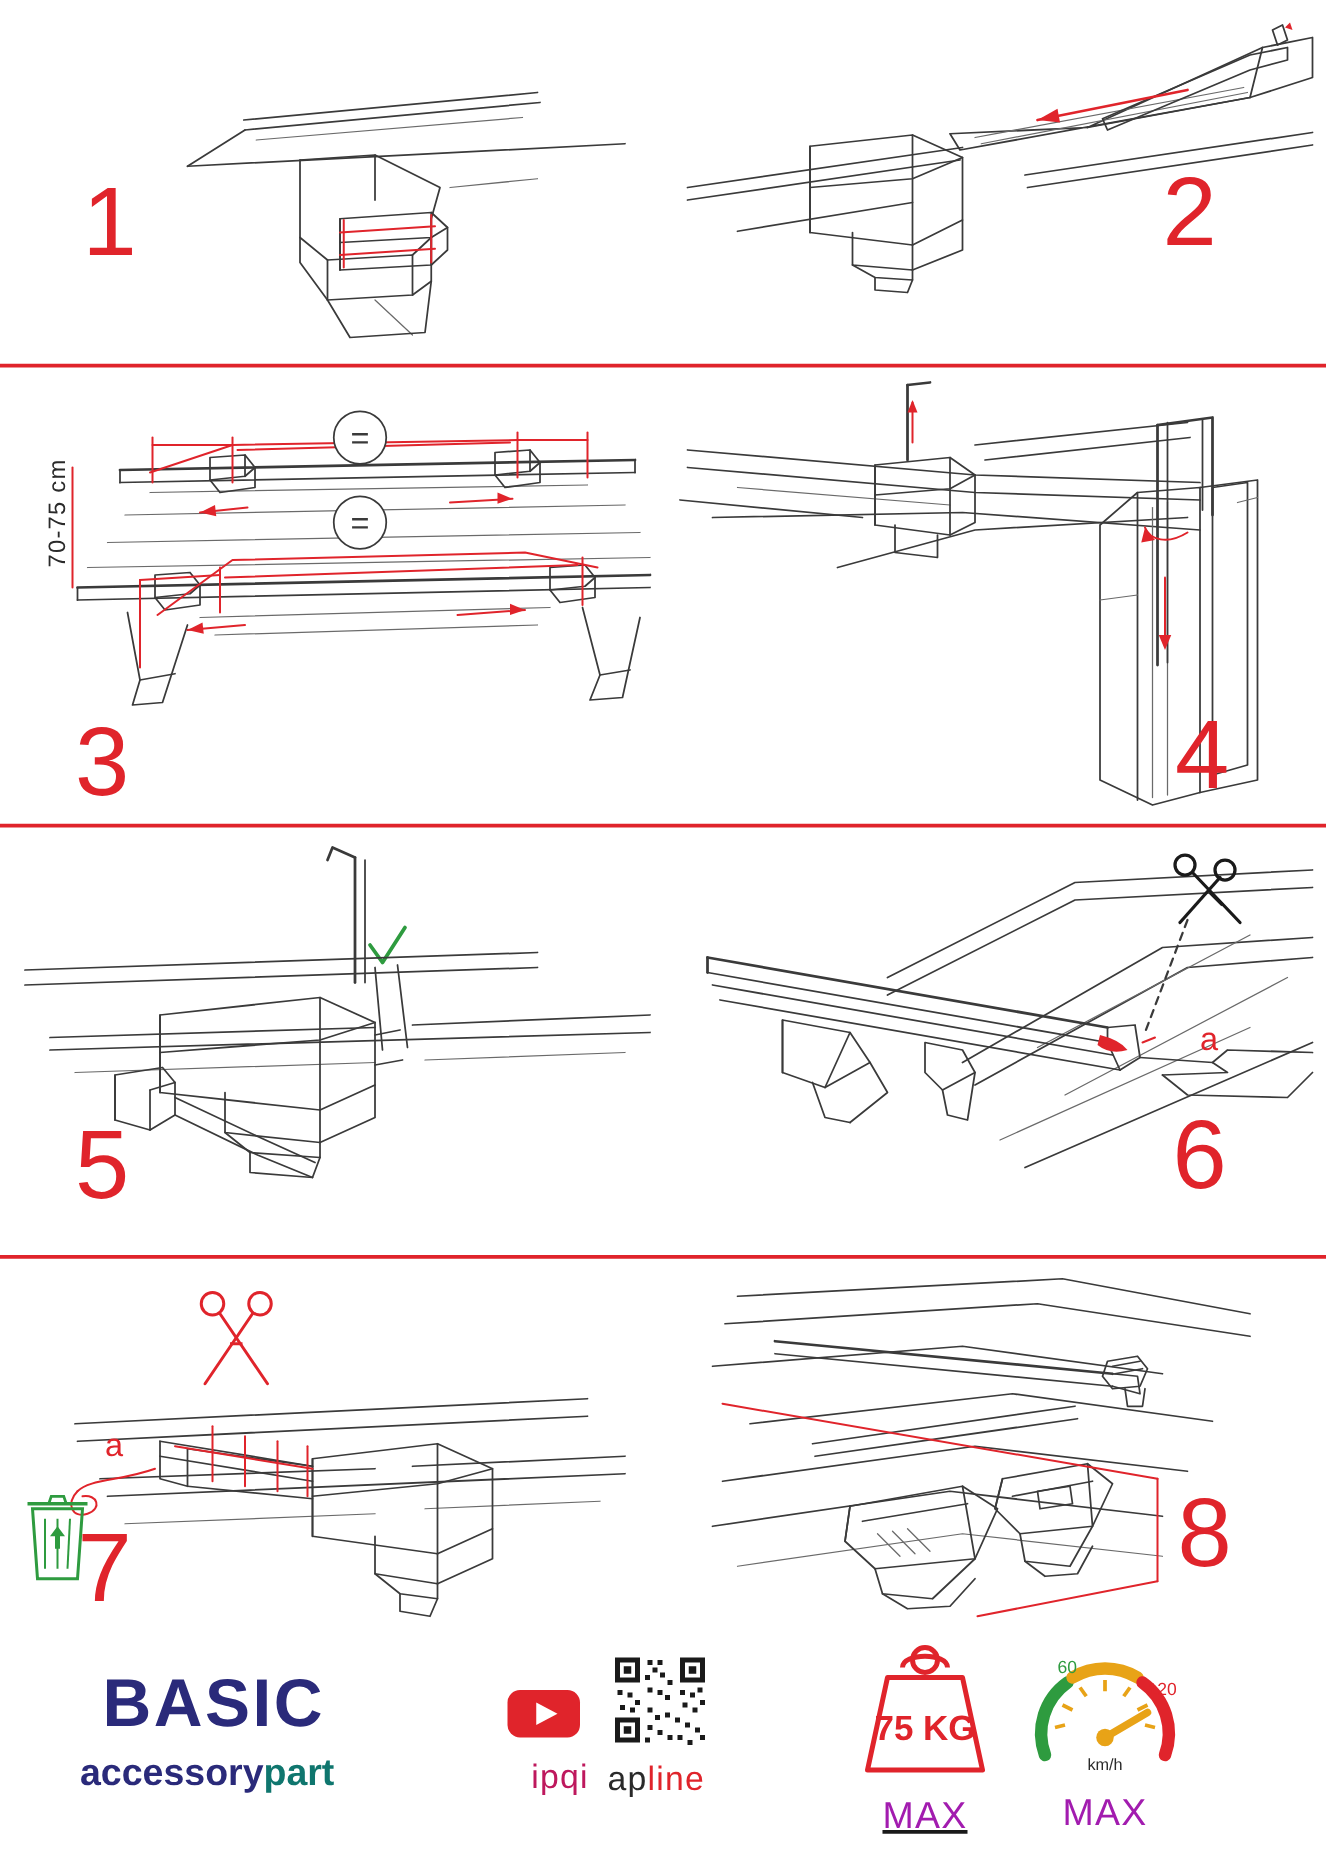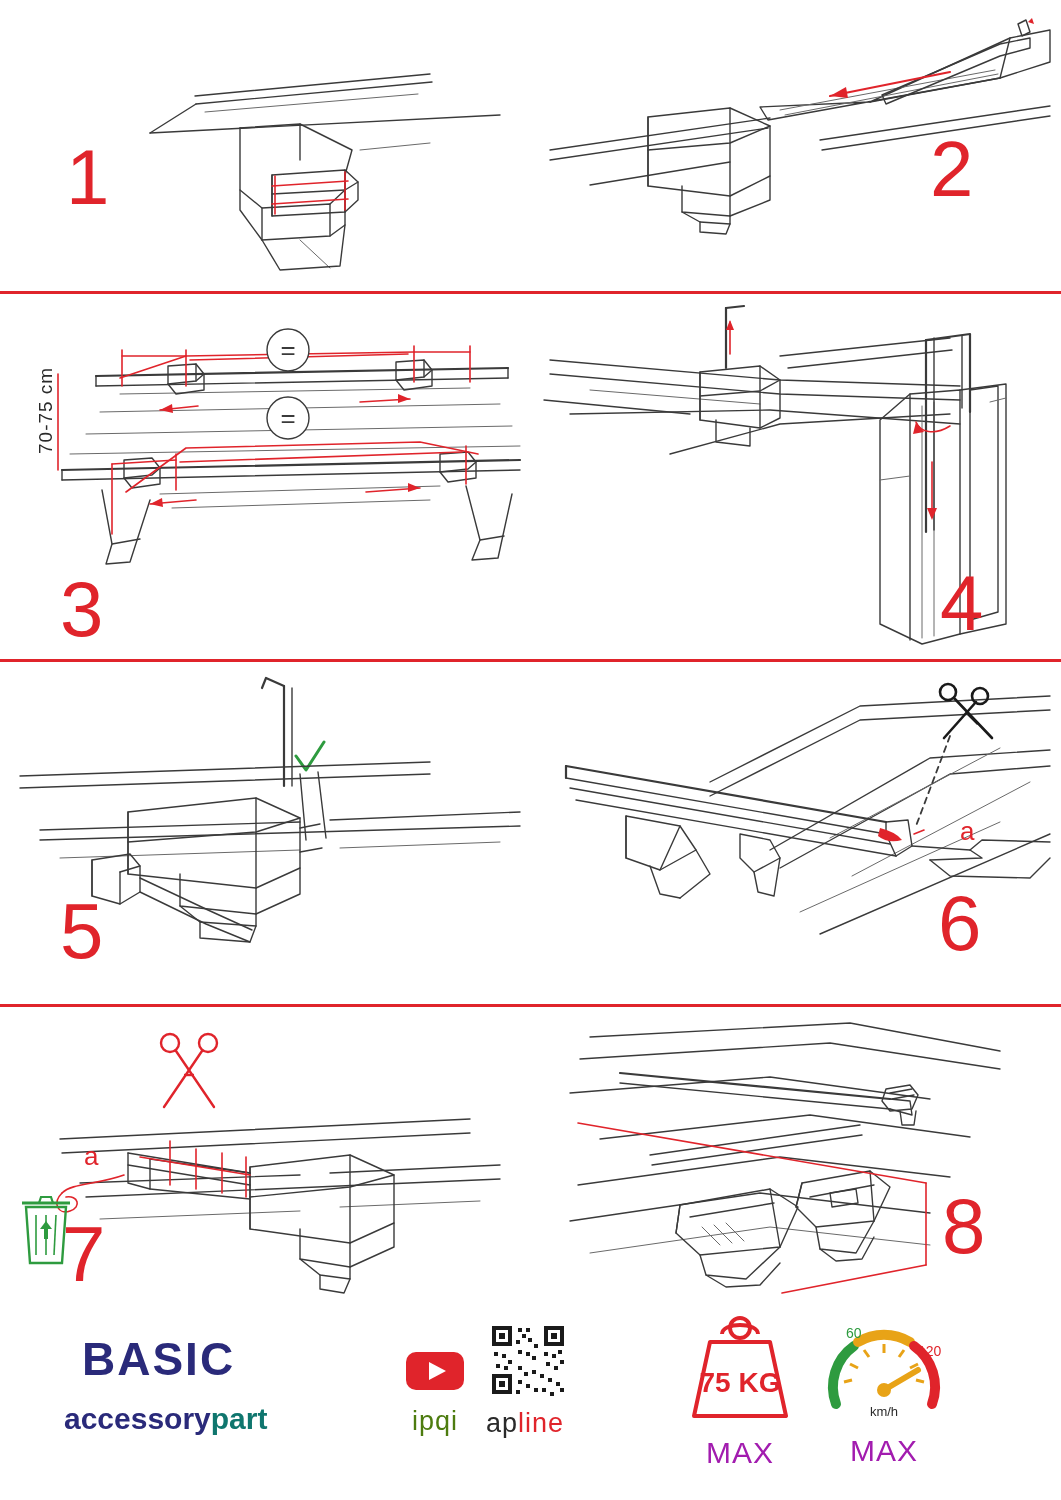--- a/index.html
+++ b/index.html
@@ -19,21 +19,21 @@
   .ln2{fill:none;stroke:#3a3a3a;stroke-width:2.2;stroke-linecap:round;stroke-linejoin:round;}
   .lnthin{fill:none;stroke:#6a6a6a;stroke-width:1;stroke-linecap:round;stroke-linejoin:round;}
   .red{fill:none;stroke:#e0242b;stroke-width:1.6;stroke-linecap:round;stroke-linejoin:round;}
   .redf{fill:#e0242b;}
   .white{fill:#ffffff;}
   .dash{stroke-dasharray:6 5;}
   .grn{fill:none;stroke:#2e9b3f;stroke-width:3;stroke-linecap:round;stroke-linejoin:round;}
 
   
   .footer{position:absolute;left:0;top:1300px;width:1061px;height:200px;}
-  .brand-basic{font-family:"Liberation Sans",sans-serif;font-weight:700;font-size:46px;letter-spacing:2px;color:#2a2a7a;}
+  .brand-basic{font-family:"Liberation Sans",sans-serif;font-weight:700;font-size:54px;letter-spacing:2px;color:#2a2a7a;}
   .brand-acc{font-family:"Liberation Sans",sans-serif;font-weight:700;font-size:30px;letter-spacing:0px;color:#2a2a7a;}
   .brand-acc .part{color:#0f766e;}
   .brandlbl{font-family:"Liberation Sans",sans-serif;font-size:27px;color:#2a2a2a;letter-spacing:1px;}
   .brandlbl .accent{color:#e0242b;}
   .maxlbl{font-family:"Liberation Sans",sans-serif;font-size:30px;color:#a21caf;letter-spacing:1px;text-align:center;}
   .kgtxt{font-family:"Liberation Sans",sans-serif;font-weight:700;font-size:28px;fill:#e0242b;}
   .kmh{font-family:"Liberation Sans",sans-serif;font-size:13px;fill:#2a2a2a;}
   .gaugelbl{font-family:"Liberation Sans",sans-serif;font-size:14px;}
   .eqtxt{font-family:"Liberation Sans",sans-serif;font-size:26px;fill:#3a3a3a;}
   .alabel{font-family:"Liberation Sans",sans-serif;font-size:26px;fill:#e0242b;}
@@ -430,21 +430,21 @@
     <div style="position:absolute;left:64px;top:102px;" class="brand-acc">
       <span>accessory</span><span class="part">part</span>
     </div>
 
 
     <div style="position:absolute;left:404px;top:48px;">
       <svg width="64" height="44" viewBox="0 0 64 44">
         <rect x="2" y="4" width="58" height="38" rx="10" fill="#e0242b"></rect>
         <path d="M25 14 L42 23 L25 32 Z" fill="#ffffff"></path>
       </svg>
-      <div class="brandlbl" style="margin-top:14px;margin-left:8px;color:#4d7c0f;">ipqi</div>
+      <div class="brandlbl" style="margin-top:14px;margin-left:21px;color:#be185d;">ipqi</div>
     </div>
 
     <div style="position:absolute;left:488px;top:22px;">
       <svg width="80" height="76" viewBox="0 0 80 76">
         <rect x="2" y="2" width="76" height="72" fill="#ffffff"></rect>
         <g fill="#1a1a1a">
           <rect x="4" y="4" width="20" height="20"></rect>
             <rect x="8" y="8" width="12" height="12" fill="#ffffff"></rect>
             <rect x="11" y="11" width="6" height="6"></rect>
           <rect x="56" y="4" width="20" height="20"></rect>
@@ -484,21 +484,21 @@
             <rect x="46" y="66" width="4" height="4"></rect>
           <rect x="54" y="66" width="4" height="4"></rect>
             <rect x="62" y="70" width="4" height="4"></rect>
             <rect x="72" y="66" width="4" height="4"></rect>
           <rect x="28" y="68" width="4" height="4"></rect>
         </g>
       </svg>
       <div class="brandlbl" style="margin-top:10px;margin-left:-2px;"><span>ap</span><span class="accent">line</span></div>
     </div>
 
-    <div style="position:absolute;left:680px;top:12px;">
+    <div style="position:absolute;left:680px;top:12px;text-decoration:underline;">
       <svg width="120" height="120" viewBox="0 0 120 120">
         <path d="M42 22 C 42 10, 78 10, 78 22" fill="none" stroke="#e0242b" stroke-width="4"></path>
         <circle cx="60" cy="16" r="10" fill="none" stroke="#e0242b" stroke-width="4"></circle>
         <path d="M30 30 L90 30 L106 104 L14 104 Z" fill="none" stroke="#e0242b" stroke-width="4" stroke-linejoin="round"></path>
         <text class="kgtxt" x="60" y="80" text-anchor="middle">75 KG</text>
       </svg>
       <div class="maxlbl" style="width:120px;margin-top:4px;">MAX</div>
     </div>
 
     <div style="position:absolute;left:820px;top:12px;">

